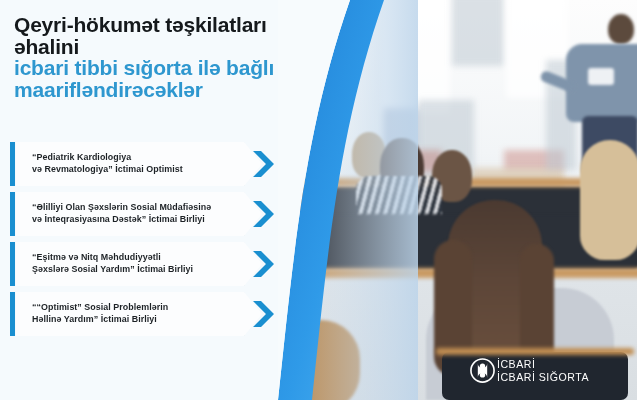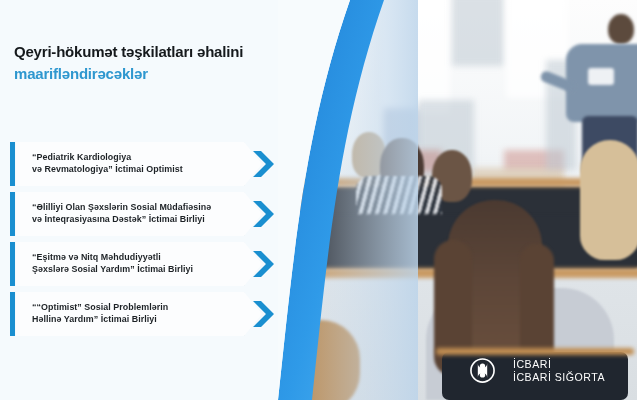--- a/index.html
+++ b/index.html
@@ -44,22 +44,22 @@
   .bench{position:absolute;background:#2b3038;filter:blur(1.4px);border-radius:5px;}
   .deskwood{position:absolute;background:#c99a63;filter:blur(2px);border-radius:3px;}
 
   
   .swoosh{position:absolute;top:0;left:278px;width:140px;height:400px;}
 
   
   .content{position:absolute;top:0;left:0;width:310px;height:400px;}
 
   .title{
-    position:absolute;left:14px;top:41px;width:300px;
-    font-weight:bold;font-size:15px;line-height:21.5px;
+    position:absolute;left:14px;top:14px;width:300px;
+    font-weight:bold;font-size:21px;line-height:21.5px;
     letter-spacing:-.2px;
   }
   .title .l1{color:#15191c;display:block;}
   .title .l2,.title .l3{color:#2e97cf;display:block;}
 
   .cards{position:absolute;left:10px;top:142px;width:292px;}
   .card{
     position:relative;height:44px;margin-bottom:6px;padding-left:23px;
   }
   .card .bar{
@@ -77,21 +77,21 @@
     display:flex;flex-direction:column;justify-content:center;
     font-size:8.9px;line-height:11.6px;color:#1d2226;font-weight:600;
     letter-spacing:.05px;
   }
   .card .chev{
     position:absolute;left:239px;top:7px;width:30px;height:30px;
   }
 
   
   .logo{
-    position:absolute;left:470px;top:358px;display:flex;align-items:center;gap:18px;
+    position:absolute;left:470px;top:358px;display:flex;align-items:center;gap:2px;
   }
   .logo .mark{width:25px;height:25px;flex:0 0 auto;}
   .logo .words{
     display:flex;flex-direction:column;color:#fdfdfd;
     font-size:10.6px;line-height:12.4px;letter-spacing:.5px;font-weight:500;
   }
 </style>
 </head>
 <body>
 
@@ -166,20 +166,21 @@
 
     <path d="M72,0 C26,132 16,252 0,400 L34,400 C50,250 60,132 106,0 Z" fill="url(#sw)"></path>
 
     <path d="M0,0 L72,0 C26,132 16,252 0,400 Z" fill="#f7fbfd"></path>
   </svg>
 
   <div class="content">
 
     <div class="title">
       <span class="l1">Qeyri-hökumət təşkilatları əhalini</span>
+      <span class="l2">icbari tibbi sığorta ilə bağlı</span>
       <span class="l3">maarifləndirəcəklər</span>
     </div>
 
     <div class="cards">
 
       <div class="card">
         <div class="bar"></div>
         <div class="sheet"></div>
         <div class="txt">
           <span>“Pediatrik Kardiologiya</span>

